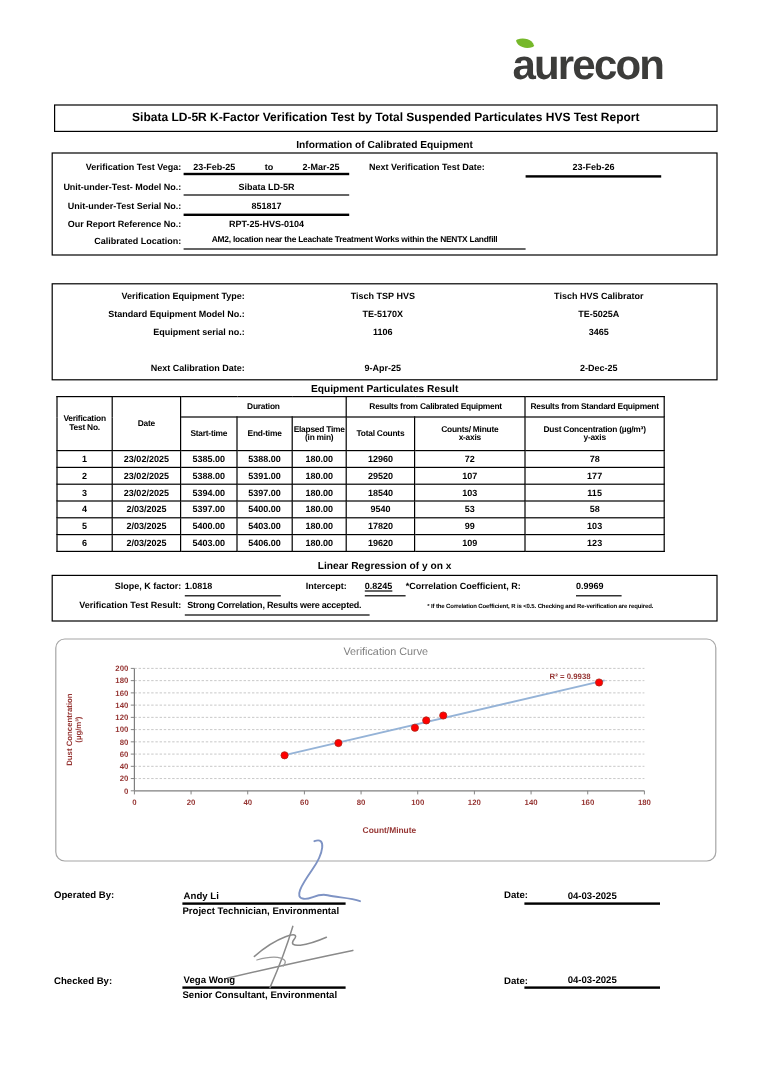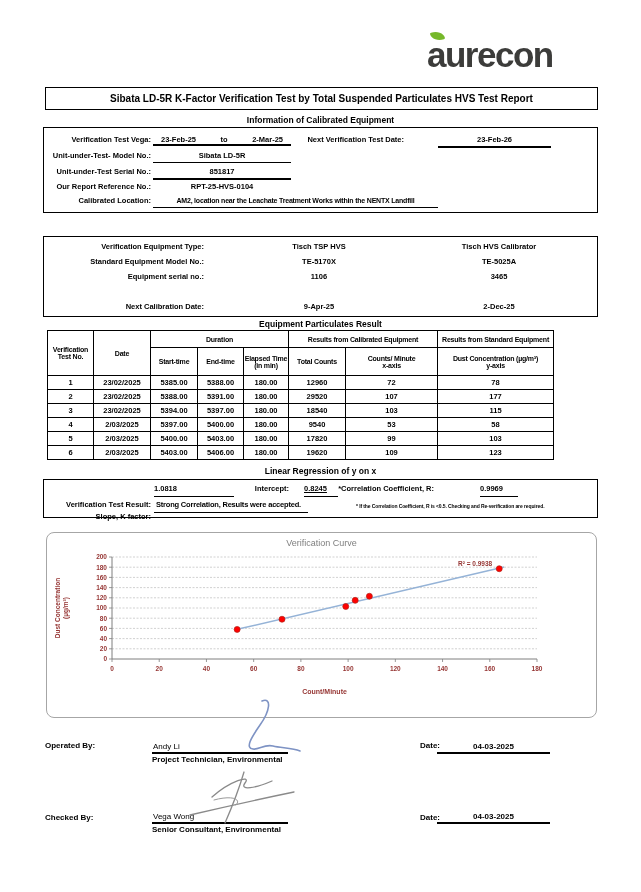--- a/index.html
+++ b/index.html
@@ -42,21 +42,21 @@
                font-size:9px;color:#7f7f7f;}
   #chart-svg{position:absolute;left:0;top:0;}
   
   .reg-label{position:absolute;text-align:right;font-weight:bold;font-size:7.5px;white-space:nowrap;}
   .reg-val{position:absolute;font-weight:bold;font-size:7.5px;
            border-bottom:1.5px solid #000;white-space:nowrap;height:12px;}
   .footnote{position:absolute;font-weight:bold;font-size:5px;letter-spacing:-0.1px;white-space:nowrap;}
   
   .so-label{position:absolute;font-weight:bold;font-size:8px;white-space:nowrap;}
   .so-line{position:absolute;border-bottom:2px solid #000;}
-  .so-name{position:absolute;left:1px;bottom:1px;font-weight:normal;font-size:8px;white-space:nowrap;}
+  .so-name{position:absolute;left:1px;bottom:1px;font-weight:bold;font-size:8px;white-space:nowrap;}
   .so-date{position:absolute;left:0;bottom:1px;width:100%;text-align:center;font-weight:bold;
            font-size:8px;white-space:nowrap;}
   .so-role{position:absolute;font-weight:bold;font-size:8px;white-space:nowrap;}
   .sig{position:absolute;}
 </style>
 </head>
 <body>
 
 <div class="page">
 
@@ -212,21 +212,21 @@
       <td>180.00</td>
       <td>19620</td>
       <td>109</td>
       <td>123</td>
     </tr>
   </tbody>
     </table>
 
   <div class="sec-head" style="top:466px;">Linear Regression of y on x</div>
   <div class="box reg-box">
-    <span class="reg-label" style="left:0;width:107px;top:4px;margin-top:28px;">Slope, K factor:</span>
+    <span class="reg-label" style="left:0;width:107px;top:4px;">Slope, K factor:</span>
     <span class="reg-val" style="left:110px;width:80px;top:4px;">1.0818</span>
     <span class="reg-label" style="left:150px;width:95px;top:4px;">Intercept:</span>
     <span class="reg-val" style="left:260px;width:34px;top:4px;text-decoration:underline;">0.8245</span>
     <span class="reg-label" style="left:252px;width:138px;top:4px;">*Correlation Coefficient, R:</span>
     <span class="reg-val" style="left:436px;width:38px;top:4px;">0.9969</span>
     <span class="reg-label" style="left:0;width:107px;top:20px;">Verification Test Result:</span>
     <span class="reg-val small" style="left:110px;width:152px;top:20px;text-align:left;padding-left:2px;">Strong Correlation, Results were accepted.</span>
     <span class="footnote" style="left:312px;width:241px;top:23px;">* If the Correlation Coefficient, R is &lt;0.5. Checking and Re-verification are required.</span>
   </div>
 

